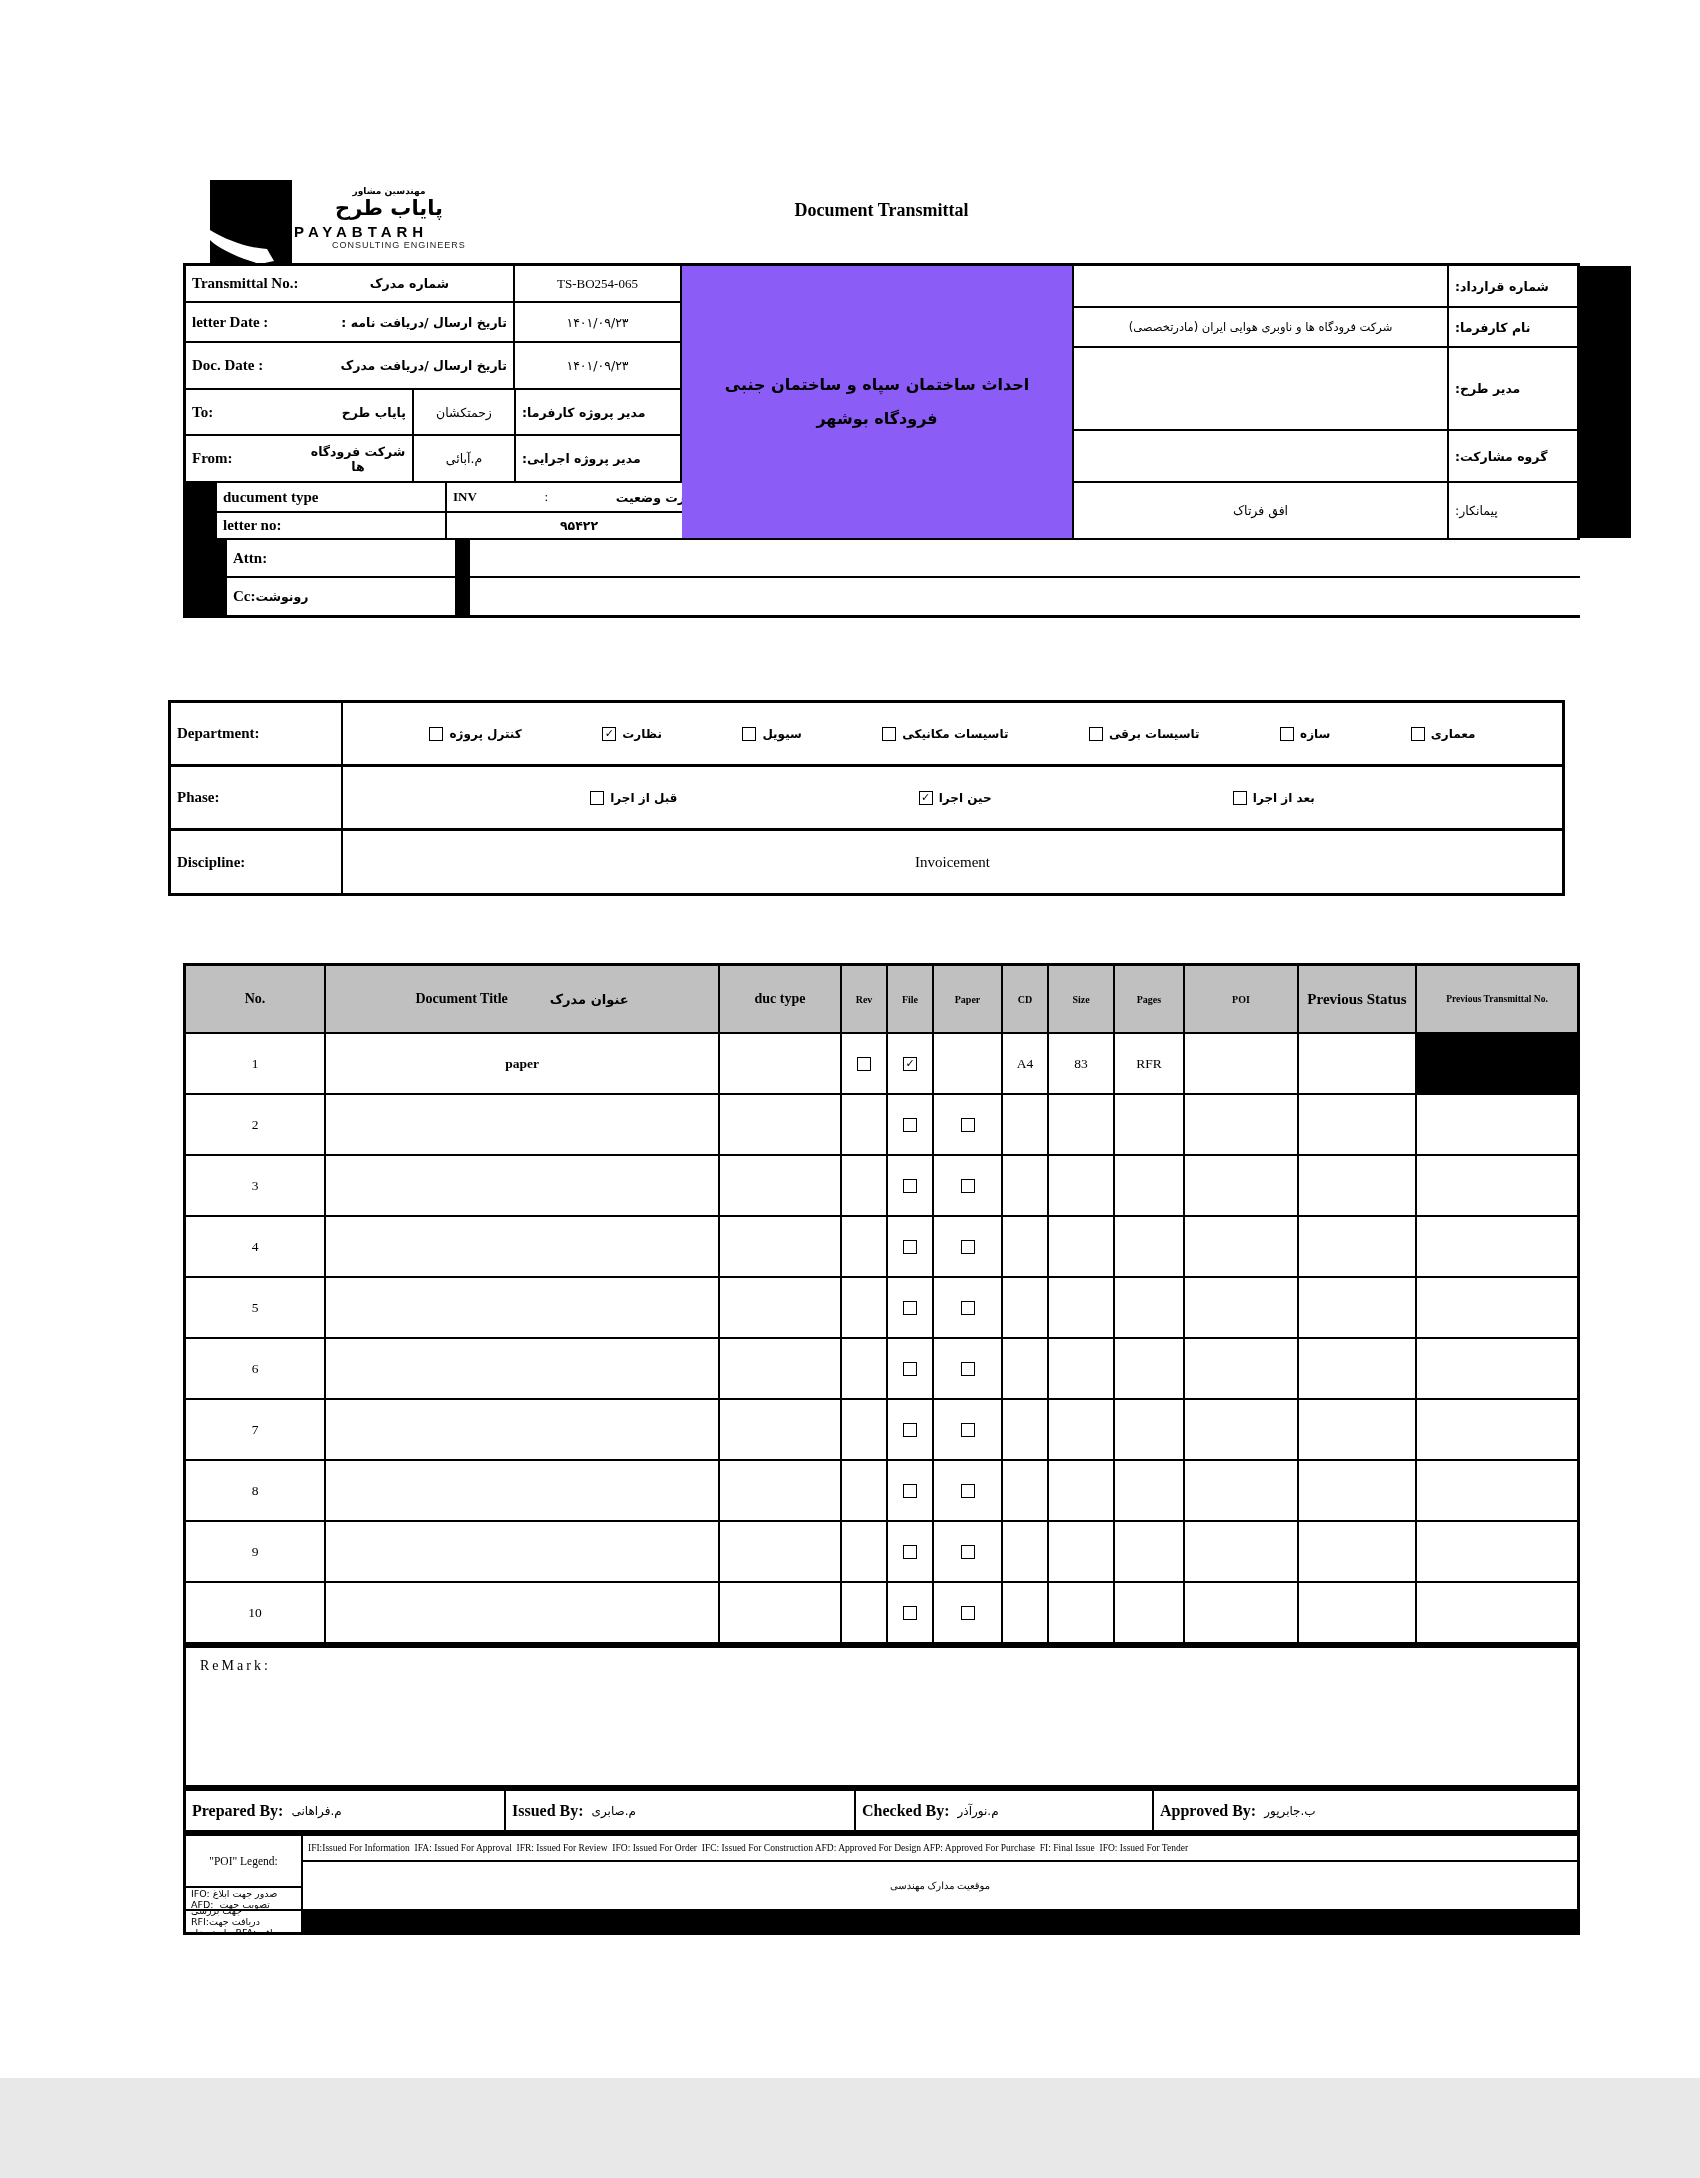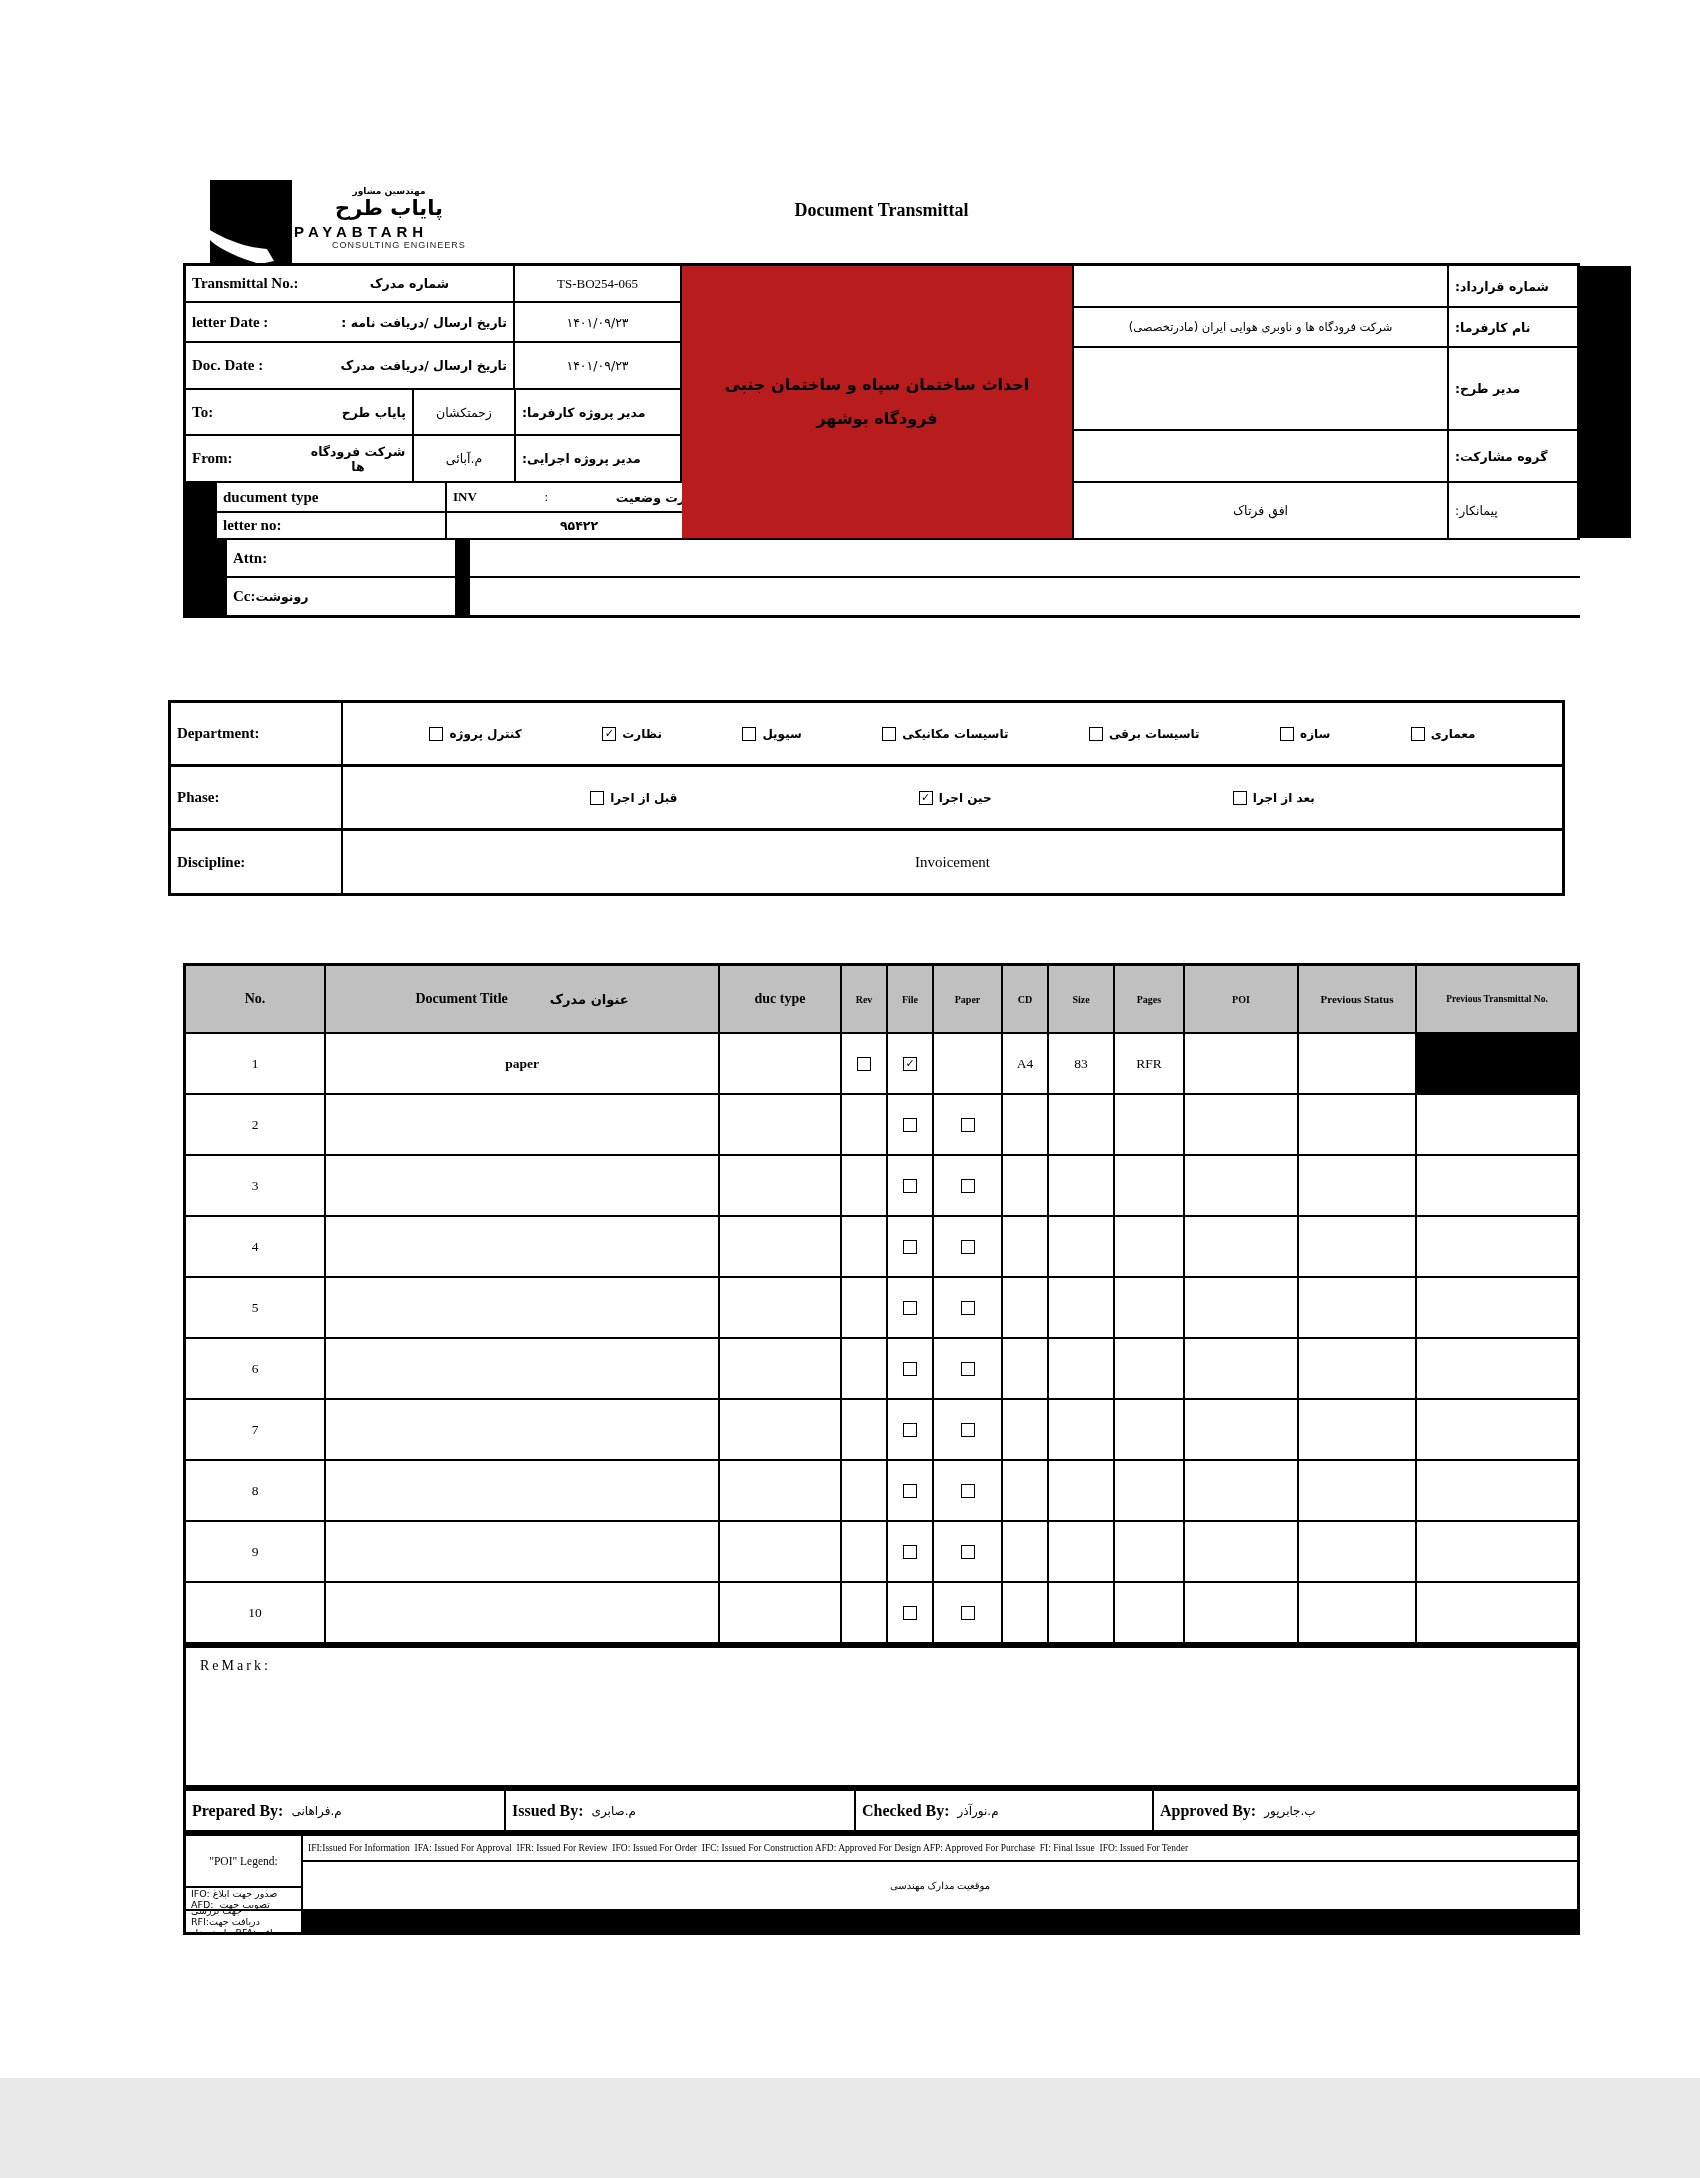--- a/index.html
+++ b/index.html
@@ -34,21 +34,21 @@
 
   
   .top-table { position: absolute; left: 183px; top: 263px; width: 1397px;
                display: grid; grid-template-rows: 272px 36px 37px; row-gap: 2px; }
   .bandA { display: grid; grid-template-columns: 494px 390px 503px; column-gap: 2px; background: #000; }
   .leftblock { display: grid; grid-template-rows: 35px 38px 45px 44px 45px 28px 25px; row-gap: 2px; background: #000; }
   .lrow { display: grid; column-gap: 2px; background: #000; }
   .cols-2a { grid-template-columns: 327px 165px; }
   .cols-3  { grid-template-columns: 226px 100px 164px; }
   .cols-2b { grid-template-columns: 228px 264px; margin-left: 31px; }
-  .midblock { background: #b91c1c; display: flex; align-items: center; justify-content: center;
+  .midblock { background: #8b5cf6; display: flex; align-items: center; justify-content: center;
               text-align: center; font-size: 16px; font-weight: bold; padding: 0 38px; line-height: 2.1; }
   .rightblock { display: grid; grid-template-rows: 40px 38px 81px 50px 55px; row-gap: 2px; background: #000; }
   .rrow { display: grid; grid-template-columns: 373px 128px; column-gap: 2px; background: #000; }
   .bandBC { display: grid; grid-template-columns: 228px 1161px; column-gap: 15px; background: #000; margin-left: 41px; }
 
   
   .sec-table { position: absolute; left: 168px; top: 700px; width: 1397px;
                display: grid; grid-template-rows: 61px 61px 62px; row-gap: 3px; }
   .srow { display: grid; grid-template-columns: 170px 1219px; column-gap: 2px; background: #000; }
   .items { display: flex; justify-content: space-evenly; align-items: center; }
@@ -283,21 +283,21 @@
         <span class="fa b">عنوان مدرک</span>
       </div>
       <div class="th big">duc type</div>
       <div class="th">Rev</div>
       <div class="th">File</div>
       <div class="th">Paper</div>
       <div class="th">CD</div>
       <div class="th">Size</div>
       <div class="th">Pages</div>
       <div class="th">POI</div>
-      <div class="th" style="font-size:11px">Previous Status</div>
+      <div class="th" style="font-size:15px">Previous Status</div>
       <div class="th" style="font-size:9.5px">Previous Transmittal No.</div>
     </div>
 
     <div class="drow">
       <div class="td">1</div>
       <div class="td b">paper</div>
       <div class="td"></div>
       <div class="td">
           <span class="cb"></span>
         </div>

